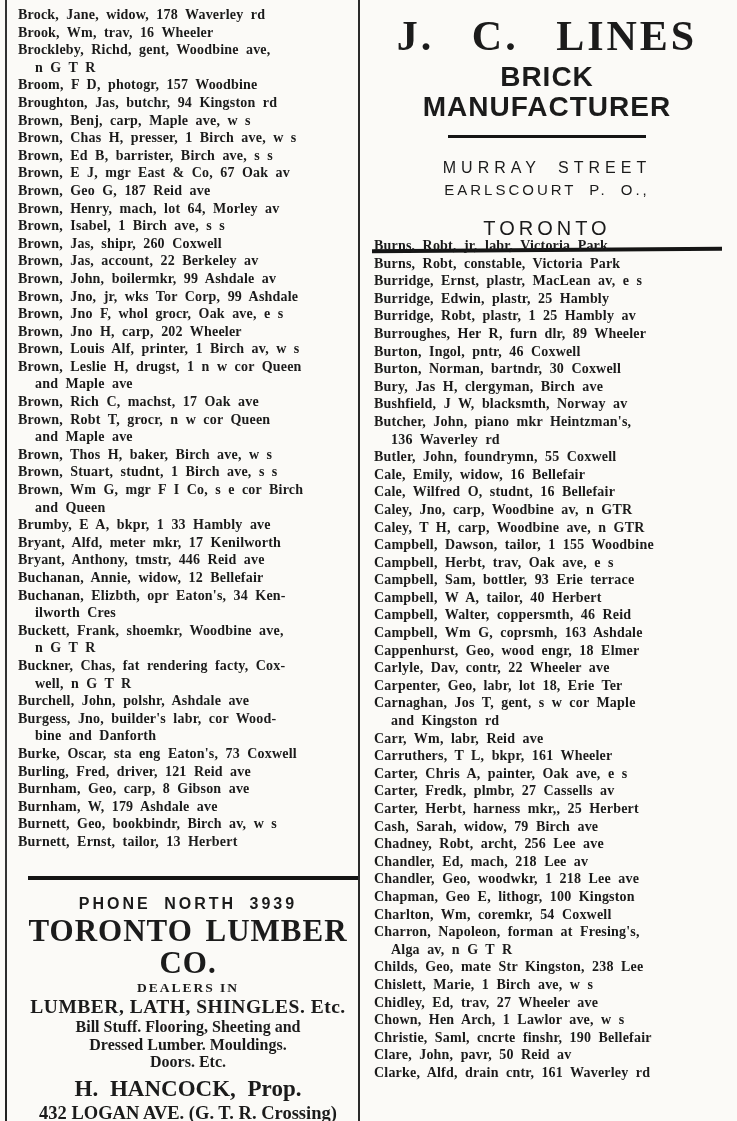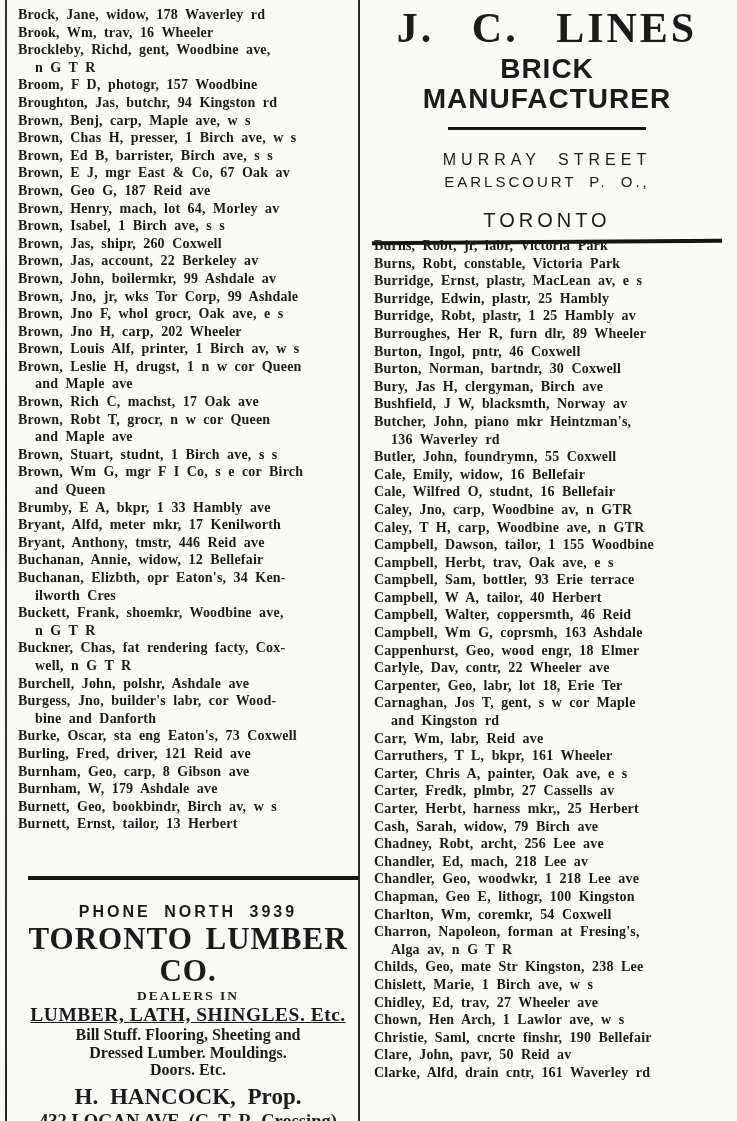--- a/index.html
+++ b/index.html
@@ -24,32 +24,32 @@
     line-height: 17.6px;
     font-weight: bold;
     white-space: nowrap;
     word-spacing: 0.26em;
     letter-spacing: 0.2px;
   }
   .dir-line.cont { padding-left: 17px; }
 
   
   .lumber-ad { position: absolute; left: 18px; top: 888px; width: 340px; text-align: center; }
-  .lumber-phone   { margin-top: 15px; font-family: "Liberation Sans", sans-serif; font-weight: 600; font-size: 16px; line-height: 17px; letter-spacing: 3px; word-spacing: 6px; }
+  .lumber-phone   { margin-top: 7px; font-family: "Liberation Sans", sans-serif; font-weight: 600; font-size: 16px; line-height: 17px; letter-spacing: 3px; word-spacing: 6px; }
   .lumber-company { margin-top: 3px; font-weight: bold; font-size: 31px; line-height: 32px; letter-spacing: 1px; word-spacing: 4px; }
   .lumber-dealers { margin-top: 2px; font-weight: bold; font-size: 13.5px; line-height: 14px; letter-spacing: 2px; }
-  .lumber-main    { margin-top: 2px; font-weight: bold; font-size: 19.5px; line-height: 20px; letter-spacing: 0.5px; text-decoration: underline; }
+  .lumber-main    { margin-top: 2px; font-weight: bold; font-size: 19.5px; line-height: 20px; letter-spacing: 0.5px; }
   .lumber-detail-block { margin-top: 1px; }
   .lumber-detail-line { font-weight: bold; font-size: 16px; line-height: 17.5px; }
   .lumber-prop    { margin-top: 6px; font-weight: bold; font-size: 23px; line-height: 24px; word-spacing: 6px; }
   .lumber-addr    { margin-top: 2px; font-weight: bold; font-size: 18.5px; line-height: 20px; }
 
   
   .brick-ad { position: absolute; left: 372px; top: 0; width: 350px; text-align: center; }
-  .brick-title    { margin-top: 6px; font-weight: bold; font-size: 42px; line-height: 44px; letter-spacing: 3px; word-spacing: 24px; }
+  .brick-title    { margin-top: 14px; font-weight: bold; font-size: 42px; line-height: 44px; letter-spacing: 3px; word-spacing: 24px; }
   .brick-subtitle { margin-top: 4px; font-family: "Liberation Sans", sans-serif; font-weight: bold; font-size: 28px; line-height: 30px; letter-spacing: 1px; word-spacing: 6px; }
   .brick-rule     { width: 198px; height: 3px; background: #151515; margin: 13px auto 0 auto; }
   .brick-addr1    { margin-top: 19px; font-family: "Liberation Sans", sans-serif; font-size: 16px; line-height: 21px; letter-spacing: 5px; word-spacing: 8px; }
   .brick-addr2    { font-family: "Liberation Sans", sans-serif; font-size: 15px; line-height: 24px; letter-spacing: 3px; word-spacing: 6px; }
   .brick-addr3    { margin-top: 16px; font-family: "Liberation Sans", sans-serif; font-size: 20px; line-height: 21px; letter-spacing: 4px; }
   .brick-bottom-rule { margin-top: 9px; height: 3.5px; background: #151515; transform: rotate(-0.45deg); }
 </style>
 </head>
 <body style="background: rgb(251, 250, 247); color: rgb(27, 27, 27);">
 
@@ -75,20 +75,21 @@
     <div class="dir-line">Brown, John, boilermkr, 99 Ashdale av</div>
     <div class="dir-line">Brown, Jno, jr, wks Tor Corp, 99 Ashdale</div>
     <div class="dir-line">Brown, Jno F, whol grocr, Oak ave, e s</div>
     <div class="dir-line">Brown, Jno H, carp, 202 Wheeler</div>
     <div class="dir-line">Brown, Louis Alf, printer, 1 Birch av, w s</div>
     <div class="dir-line">Brown, Leslie H, drugst, 1 n w cor Queen</div>
     <div class="dir-line cont">and Maple ave</div>
     <div class="dir-line">Brown, Rich C, machst, 17 Oak ave</div>
     <div class="dir-line">Brown, Robt T, grocr, n w cor Queen</div>
     <div class="dir-line cont">and Maple ave</div>
+    <div class="dir-line">Brown, Thos H, baker, Birch ave, w s</div>
     <div class="dir-line">Brown, Stuart, studnt, 1 Birch ave, s s</div>
     <div class="dir-line">Brown, Wm G, mgr F I Co, s e cor Birch</div>
     <div class="dir-line cont">and Queen</div>
     <div class="dir-line">Brumby, E A, bkpr, 1 33 Hambly ave</div>
     <div class="dir-line">Bryant, Alfd, meter mkr, 17 Kenilworth</div>
     <div class="dir-line">Bryant, Anthony, tmstr, 446 Reid ave</div>
     <div class="dir-line">Buchanan, Annie, widow, 12 Bellefair</div>
     <div class="dir-line">Buchanan, Elizbth, opr Eaton's, 34 Ken-</div>
     <div class="dir-line cont">ilworth Cres</div>
     <div class="dir-line">Buckett, Frank, shoemkr, Woodbine ave,</div>

